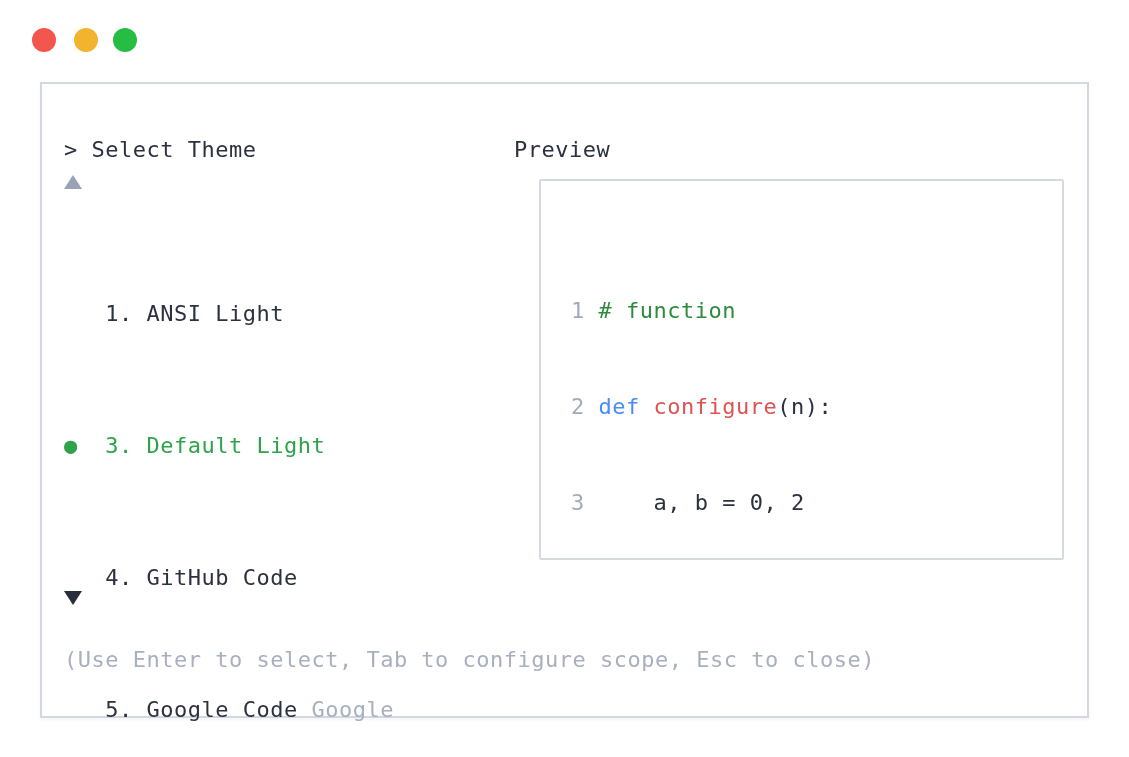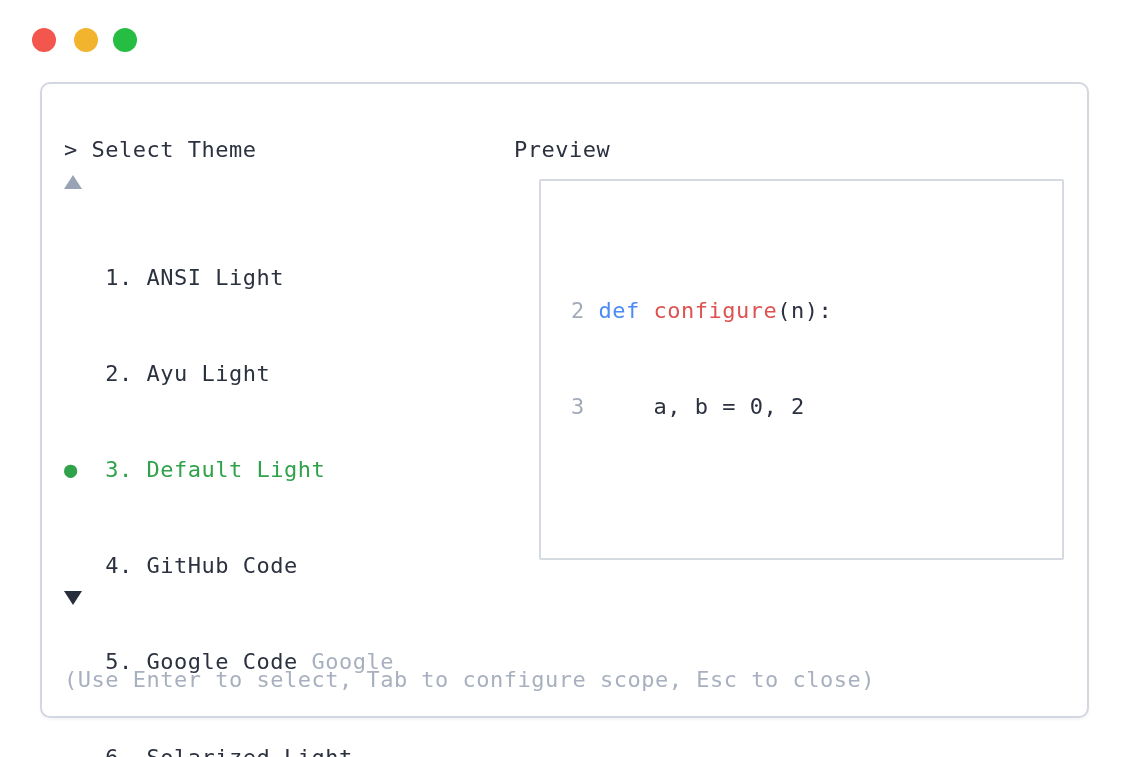--- a/index.html
+++ b/index.html
@@ -8,44 +8,44 @@
 
   
   .traffic { position: absolute; top: 28px; width: 24px; height: 24px; border-radius: 50%; }
   .tl-close    { left: 32px;  background: #f2564d; }
   .tl-minimize { left: 74px;  background: #f2b32f; }
   .tl-zoom     { left: 113px; background: #26bd43; }
 
   
   .panel {
     position: absolute; left: 40px; top: 82px; width: 1049px; height: 636px;
-    background: #ffffff; border: 2px solid #d3d7df; border-radius: 10px;
+    background: #ffffff; border: 2px solid #d3d7df; border-radius: 0;
     box-shadow: 0 2px 3px rgba(40,50,70,0.05);
   }
 
   .mono { font-size: 22px; line-height: 32px; letter-spacing: 0.5px; white-space: pre; color: #2b313e; }
   .gray { color: #a8b0bf; }
 
   .prompt { position: absolute; left: 22px; top: 50px; }
   .preview-label { position: absolute; left: 472px; top: 50px; }
 
   .tri-row { position: absolute; left: 22px; width: 32px; height: 32px; display: flex; align-items: center; }
   .tri-up-row { top: 82px; }
   .tri-down-row { top: 498px; }
   .tri-up { width: 0; height: 0; border-left: 9px solid transparent; border-right: 9px solid transparent; border-bottom: 14px solid #98a3b5; }
   .tri-down { width: 0; height: 0; border-left: 9px solid transparent; border-right: 9px solid transparent; border-top: 14px solid #272d3a; }
 
   .theme-list { position: absolute; left: 22px; top: 114px; }
-  .theme-row { height: 32px; cursor: pointer; }
+  .theme-row { height: 32px; cursor: pointer; margin-top: 36px; }
   .theme-row .marker { color: #2fa24a; }
   .theme-row .num, .theme-row .main { color: #2b313e; }
   .theme-row .suffix { color: #a8b0bf; }
   .theme-row.selected .num, .theme-row.selected .main { color: #2fa24a; }
 
-  .hint { position: absolute; left: 22px; top: 580px; }
+  .hint { position: absolute; left: 22px; top: 560px; }
 
   .preview-pane {
     position: absolute; left: 497px; top: 95px; width: 525px; height: 381px;
     border: 2px solid #d5d9e0; border-radius: 2px; background: #ffffff;
     padding-top: 50px; overflow: hidden;
   }
   .code-row { height: 32px; padding-left: 30px; }
   .lnum { color: #a2aaba; }
   .tok-plain { color: #2b313e; }
   .tok-kw { color: #4b8bf5; }
@@ -63,40 +63,40 @@
 
   <div class="mono prompt">&gt; Select Theme</div>
   <div class="mono preview-label">Preview</div>
 
   <div class="tri-row tri-up-row">
       <div class="tri-up"></div>
     </div>
 
   <div class="theme-list mono">
     <div class="theme-row"><span class="marker">  </span><span class="num"> 1. </span><span class="main">ANSI Light</span><span class="suffix"></span></div>
-    <div class="theme-row"><span class="marker">  </span><span class="num"> 2. </span><span class="main">Ayu Light</span><span class="suffix"></span></div>
     <div class="theme-row selected"><span class="marker">● </span><span class="num"> 3. </span><span class="main">Default Light</span><span class="suffix"></span></div>
     <div class="theme-row"><span class="marker">  </span><span class="num"> 4. </span><span class="main">GitHub Code</span><span class="suffix"></span></div>
     <div class="theme-row"><span class="marker">  </span><span class="num"> 5. </span><span class="main">Google Code</span><span class="suffix"> Google</span></div>
     <div class="theme-row"><span class="marker">  </span><span class="num"> 6. </span><span class="main">Solarized Light</span><span class="suffix"></span></div>
     
     
     
     
     
     
   </div>
 
   <div class="tri-row tri-down-row">
       <div class="tri-down"></div>
     </div>
 
   <div class="mono hint gray">(Use Enter to select, Tab to configure scope, Esc to close)</div>
 
   <div class="preview-pane mono">
+    <div class="code-row"><span class="lnum">1 </span><span class="tok-comment"># function</span></div>
     <div class="code-row"><span class="lnum">2 </span><span class="tok-kw">def</span><span class="tok-plain"> </span><span class="tok-fn">configure</span><span class="tok-plain">(n):</span></div>
     <div class="code-row"><span class="lnum">3 </span><span class="tok-plain">    a, b = 0, 2</span></div>
     
     
     
     
     
     
   </div>
 

